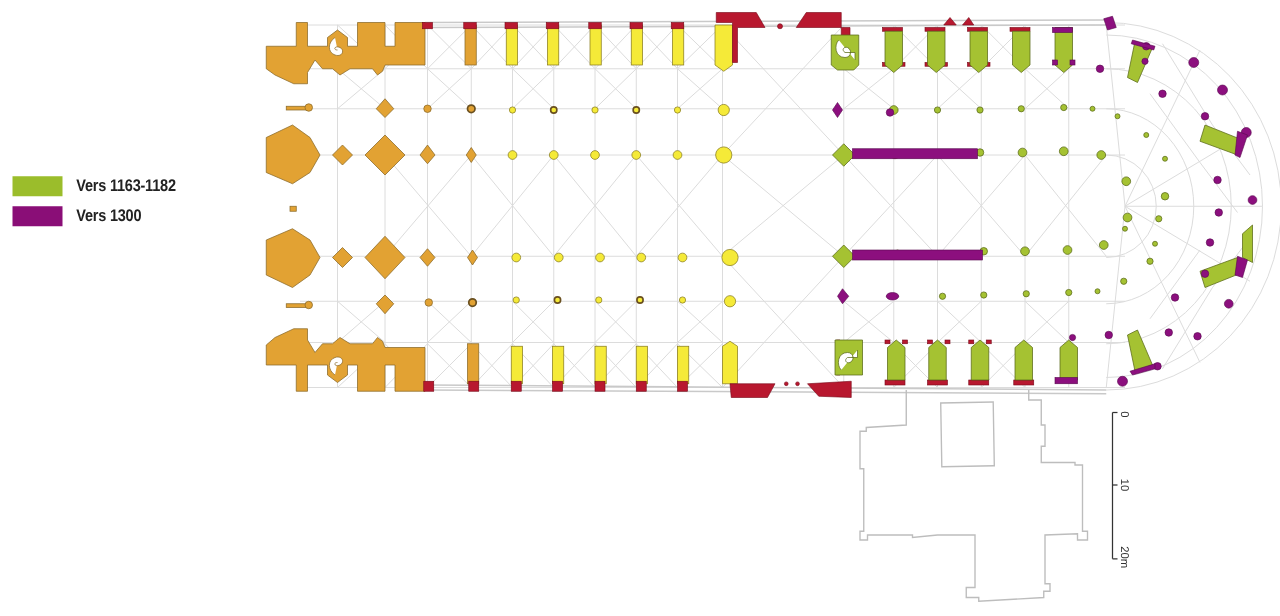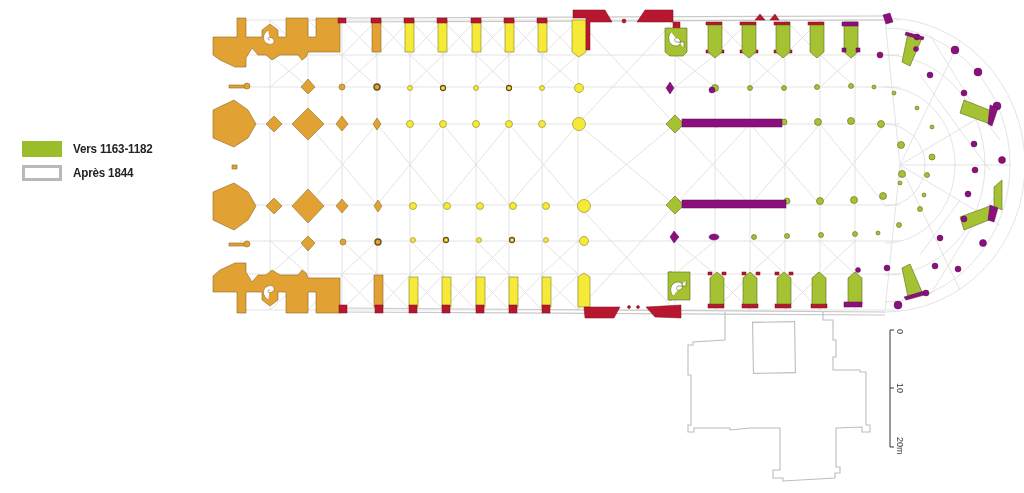--- a/index.html
+++ b/index.html
@@ -1,34 +1,34 @@
 <!DOCTYPE html>
 <html><head>
 <meta charset="utf-8">
 <style>
   html, body { margin: 0; padding: 0; background: #ffffff; }
   body { width: 1024px; height: 493px; position: relative; overflow: hidden; font-family: "Liberation Sans", sans-serif; }
-  .legend { position: absolute; left: 22px; top: 137px; width: 190px; }
+  .legend { position: absolute; left: 10px; top: 137px; width: 190px; }
   .legend-item { display: flex; align-items: center; height: 23.7px; }
   .swatch { width: 40px; height: 16px; margin-right: 11px; box-sizing: border-box; }
   .legend-label { font-family: "Liberation Sans", sans-serif; font-weight: bold; font-size: 13.5px; color: #222; letter-spacing: -0.2px; transform: scaleX(0.86); transform-origin: left center; white-space: nowrap; }
   #plan { position: absolute; left: 0; top: 0; }
   .scale-label { font-family: "Liberation Sans", sans-serif; font-size: 9px; fill: #333; }
 </style>
 </head>
 <body>
 
 <div class="legend">
   <div class="legend-item">
     <div class="swatch" style="background:#9bbd2b"></div>
     <span class="legend-label">Vers 1163-1182</span>
   </div>
   <div class="legend-item">
-    <div class="swatch" style="border:3px solid #b9b9b9;background:#fff"></div>
-    <span class="legend-label">Après 1844</span>
+    <div class="swatch" style="background:#8a0e77"></div>
+    <span class="legend-label">Vers 1300</span>
   </div>
 </div>
 
 <svg id="plan" width="1024" height="493" viewBox="0 0 1024 493">
 
   <g stroke="#dcdcdc" stroke-width="0.8" fill="none">
 
     <line x1="240" y1="20" x2="900" y2="20"></line>
     <line x1="240" y1="55" x2="900" y2="55"></line>
     <line x1="240" y1="87" x2="900" y2="87"></line>

